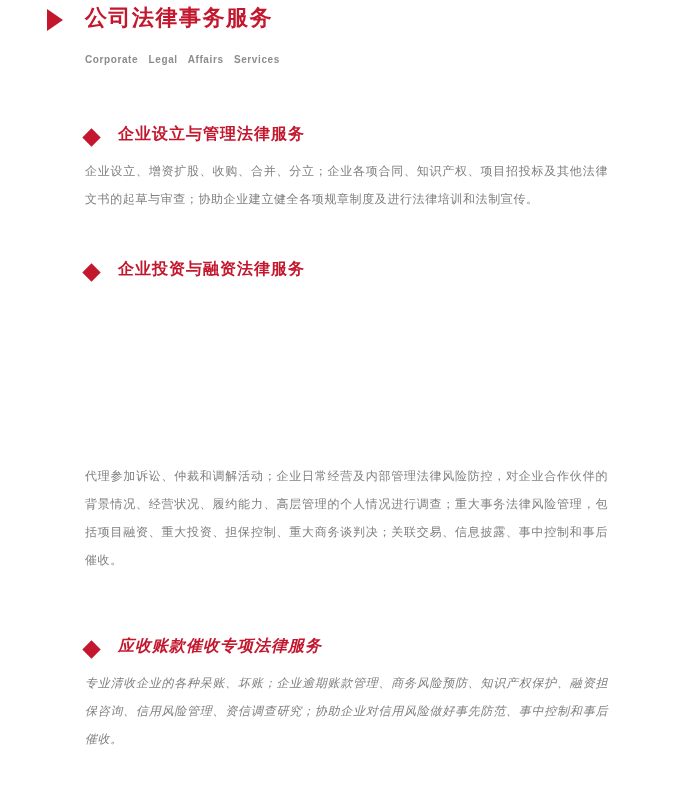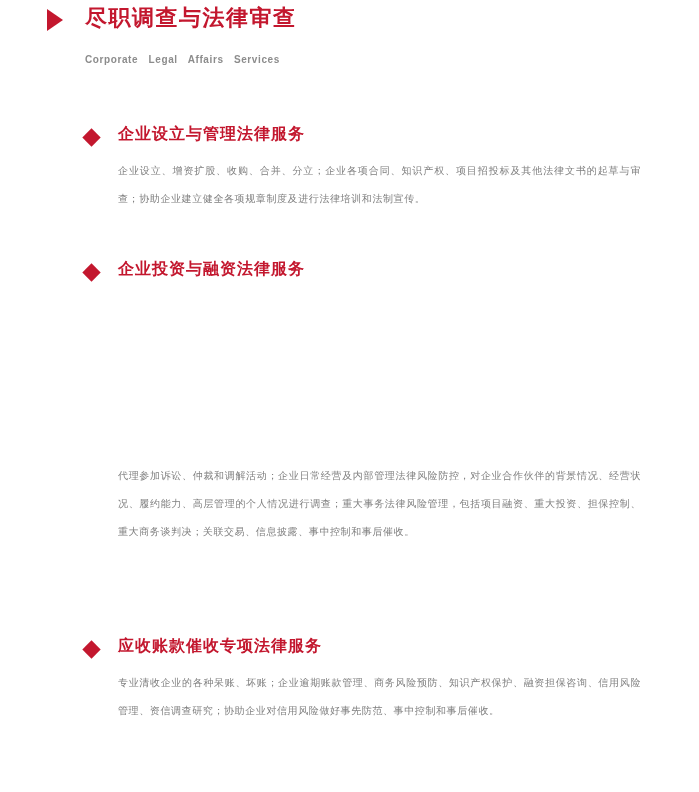--- a/index.html
+++ b/index.html
@@ -65,42 +65,41 @@
   }
   h2.section-heading {
     font-size: 16px;
     font-weight: bold;
     color: var(--accent);
     letter-spacing: 1px;
     line-height: 20px;
     white-space: nowrap;
   }
   p.section-body {
-    margin-left: 33px;
     margin-top: 13px;
     width: 523px;
-    font-size: 10px;
+    font-size: 12px;
     line-height: 28px;
     letter-spacing: 0.6px;
     color: var(--body-gray);
     text-align: justify;
     text-justify: inter-ideograph;
   }
   .s1 { top: 124px; }
   .s2 { top: 259px; }
   .s3 { top: 449px; }
-  .s4 { top: 636px; }
+  .s4 { top: 636px; font-style: italic; }
 </style>
 </head>
 <body>
 
 <header class="page-header">
   <span class="tri"></span>
   <div class="title-block">
-    <h1 class="page-title">尽职调查与法律审查</h1>
+    <h1 class="page-title">公司法律事务服务</h1>
     <div class="page-subtitle">Corporate  Legal  Affairs  Services</div>
   </div>
 </header>
 
 <section class="service s1">
   <div class="heading-row">
     <span class="diamond"></span>
     <h2 class="section-heading">企业设立与管理法律服务</h2>
   </div>
   <p class="section-body">企业设立、增资扩股、收购、合并、分立；企业各项合同、知识产权、项目招投标及其他法律文书的起草与审查；协助企业建立健全各项规章制度及进行法律培训和法制宣传。</p>

